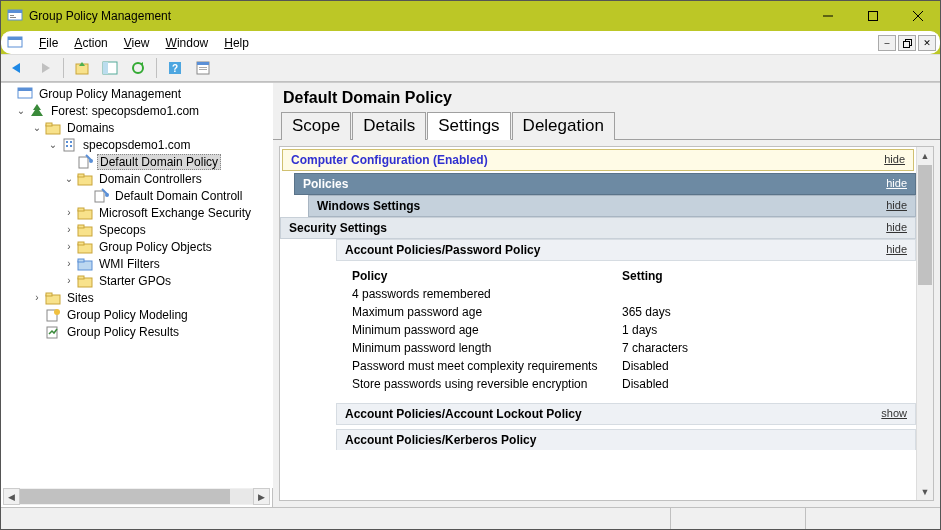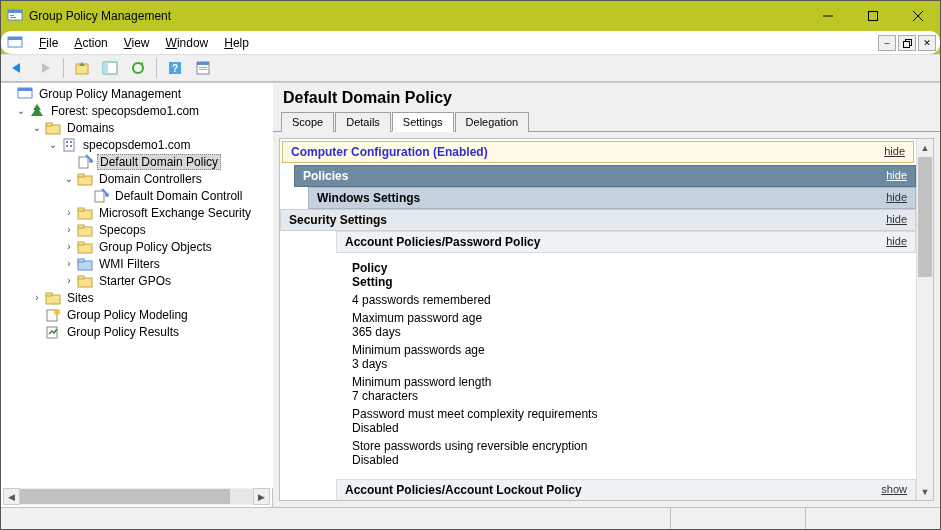--- a/index.html
+++ b/index.html
@@ -23,39 +23,39 @@
 .tree { width: 272px; border-right: 1px solid #c0c0c0; overflow: auto; padding: 2px; font-size: 12px; background: #fff; }
 .tree-node { white-space: nowrap; display: flex; align-items: center; height: 17px; padding-left: 2px; }
 .exp { width: 12px; text-align: center; font-size: 10px; color: #555; display: inline-block; cursor: default; }
 .exp.none { visibility: hidden; }
 .node-icon { width: 16px; height: 16px; margin: 0 4px 0 2px; flex-shrink: 0; }
 .node-label { padding: 0 2px; }
 .node-label.selected { background: #d8d8d8; border: 1px dotted #888; }
 .content { flex: 1; display: flex; flex-direction: column; min-width: 0; background: #f0f0f0; }
 .content-title { font-size: 16px; font-weight: bold; padding: 6px 10px 4px; background: #f0f0f0; }
 .tabs { display: flex; padding-left: 8px; border-bottom: 1px solid #a0a0a0; background: #f0f0f0; }
-.tab { font-size: 11px; padding: 3px 10px; border: 1px solid #a0a0a0; border-bottom: none; background: #f0f0f0; margin-right: 1px; position: relative; bottom: -1px; }
+.tab { font-size: 17px; padding: 3px 10px; border: 1px solid #a0a0a0; border-bottom: none; background: #f0f0f0; margin-right: 1px; position: relative; bottom: -1px; }
 .tab.active { background: #fff; border-bottom: 1px solid #fff; }
 .detail-area { flex: 1; background: #fff; margin: 6px; border: 1px solid #c0c0c0; display: flex; min-height: 0; }
 .detail-scroll { flex: 1; overflow: hidden; }
 .vscroll { width: 17px; background: #f0f0f0; border-left: 1px solid #ddd; position: relative; }
 .vscroll-thumb { position: absolute; left: 1px; right: 1px; top: 18px; height: 120px; background: #c1c1c1; }
 .vscroll-arrow { position: absolute; left: 0; right: 0; height: 17px; display: flex; align-items: center; justify-content: center; font-size: 9px; color: #555; }
 .section { display: flex; border-bottom: 1px solid #c8c8c8; }
 .section-label { flex: 1; font-size: 12px; font-weight: bold; padding: 3px 8px; }
 .section-hide { font-size: 11px; padding: 3px 8px; cursor: pointer; text-decoration: underline; color: #333; }
 .lvl0 { background: #fffbe6; border: 1px solid #d0c070; margin: 2px; }
 .lvl0 .section-label { color: #3030d0; font-weight: bold; }
 .lvl1 { background: #6d8aa3; color: #fff; margin-left: 14px; border: 1px solid #5a7389; }
 .lvl1 .section-hide { color: #fff; }
 .lvl2 { background: #c5d1dc; margin-left: 28px; border: 1px solid #a8b5c2; }
 .lvl3 { background: #e4e9ee; border: 1px solid #c8d0d8; }
 .lvl4 { background: #eef1f5; margin-left: 56px; border: 1px solid #d6dce2; }
 .policy-table { margin-left: 72px; margin-top: 6px; margin-bottom: 10px; font-size: 12px; }
-.policy-row { display: flex; padding: 2px 0; flex-direction: column; }
+.policy-row { display: flex; padding: 2px 0; }
 .policy-col1 { width: 270px; }
 .policy-col2 { flex: 1; }
 .policy-header { font-weight: bold; }
 .hscroll { height: 17px; background: #f0f0f0; display: flex; align-items: center; margin: 0 2px 2px; }
 .hscroll-arrow { width: 17px; height: 17px; border: 1px solid #ccc; display: flex; align-items: center; justify-content: center; font-size: 9px; color: #555; }
 .hscroll-track { flex: 1; height: 15px; background: #e8e8e8; position: relative; }
 .hscroll-thumb { position: absolute; left: 0; top: 0; bottom: 0; width: 90%; background: #c1c1c1; }
 .statusbar { height: 22px; background: #f0f0f0; border-top: 1px solid #c0c0c0; display: flex; }
 .status-cell { border-right: 1px solid #c0c0c0; height: 100%; }
 .status-cell:first-child { flex: 5; }
@@ -374,22 +374,22 @@
           </div>
           <div id="policy-rows">
               <div class="policy-row">
                 <div class="policy-col2">4 passwords remembered</div>
               </div>
               <div class="policy-row">
                 <div class="policy-col1">Maximum password age</div>
                 <div class="policy-col2">365 days</div>
               </div>
               <div class="policy-row">
-                <div class="policy-col1">Minimum passwords age</div>
-                <div class="policy-col2">3 days</div>
+                <div class="policy-col1">Minimum password age</div>
+                <div class="policy-col2">1 days</div>
               </div>
               <div class="policy-row">
                 <div class="policy-col1">Minimum password length</div>
                 <div class="policy-col2">7 characters</div>
               </div>
               <div class="policy-row">
                 <div class="policy-col1">Password must meet complexity requirements</div>
                 <div class="policy-col2">Disabled</div>
               </div>
               <div class="policy-row">

